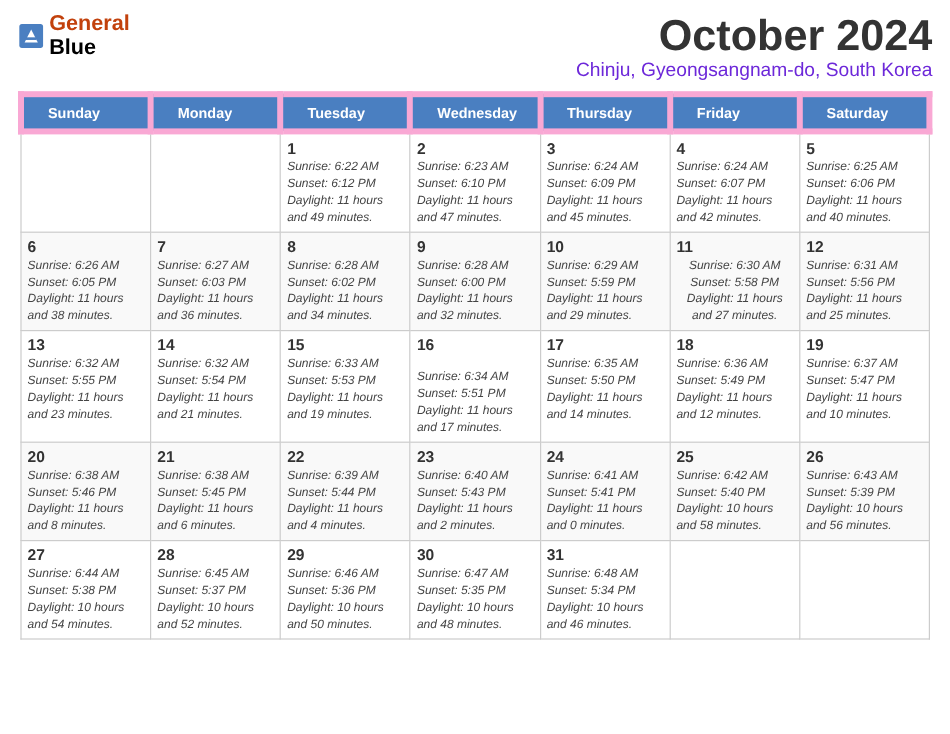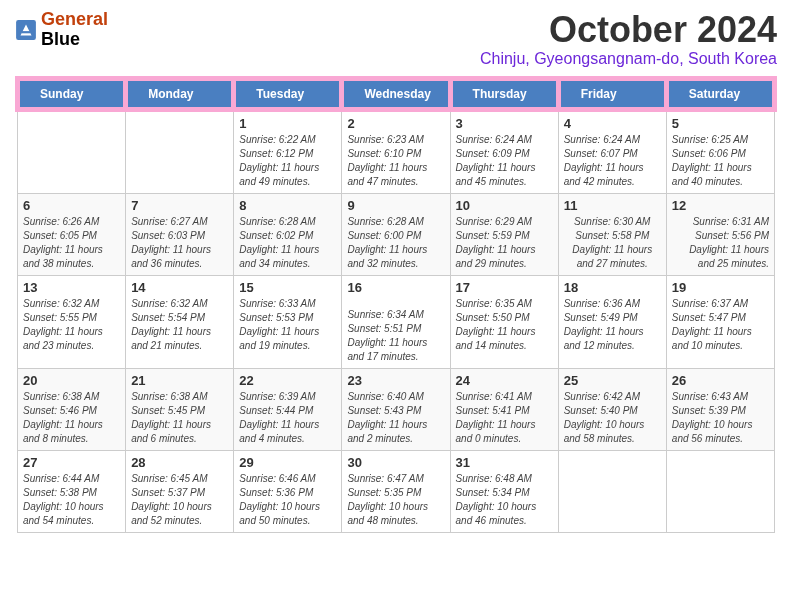--- a/index.html
+++ b/index.html
@@ -194,21 +194,21 @@
 Daylight: 11 hours and 29 minutes.</div>
         </td>
         <td>
           <span class="day-num">11</span>
           <div class="cell-info" style="white-space: pre-line; text-align: center;">Sunrise: 6:30 AM
 Sunset: 5:58 PM
 Daylight: 11 hours and 27 minutes.</div>
         </td>
         <td>
           <span class="day-num">12</span>
-          <div class="cell-info" style="white-space: pre-line; text-align: right;">Sunrise: 6:31 AM
+          <div class="cell-info" style="white-space: pre-line;">Sunrise: 6:31 AM
 Sunset: 5:56 PM
 Daylight: 11 hours and 25 minutes.</div>
         </td>
       </tr>
       <tr>
         <td>
           <span class="day-num">13</span>
           <div class="cell-info" style="white-space: pre-line;">Sunrise: 6:32 AM
 Sunset: 5:55 PM
 Daylight: 11 hours and 23 minutes.</div>

